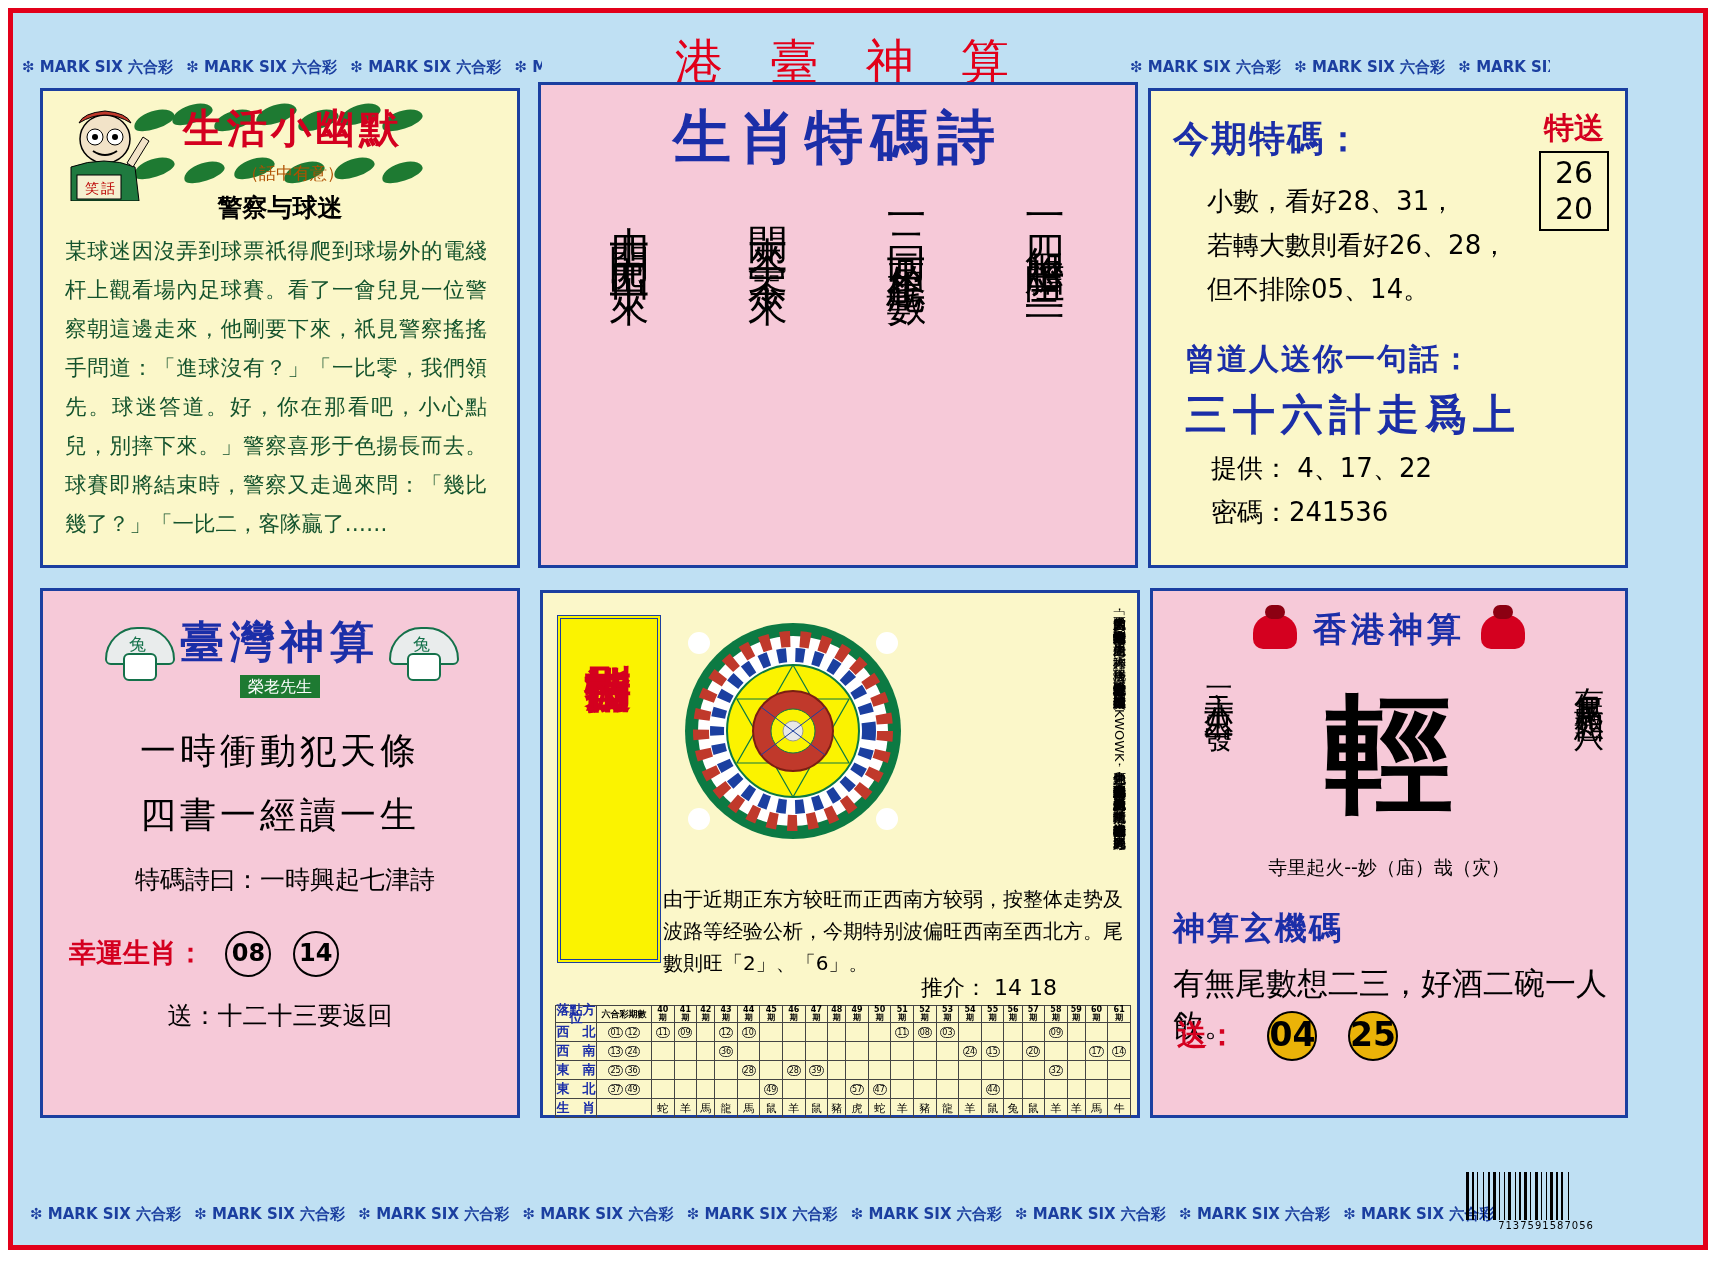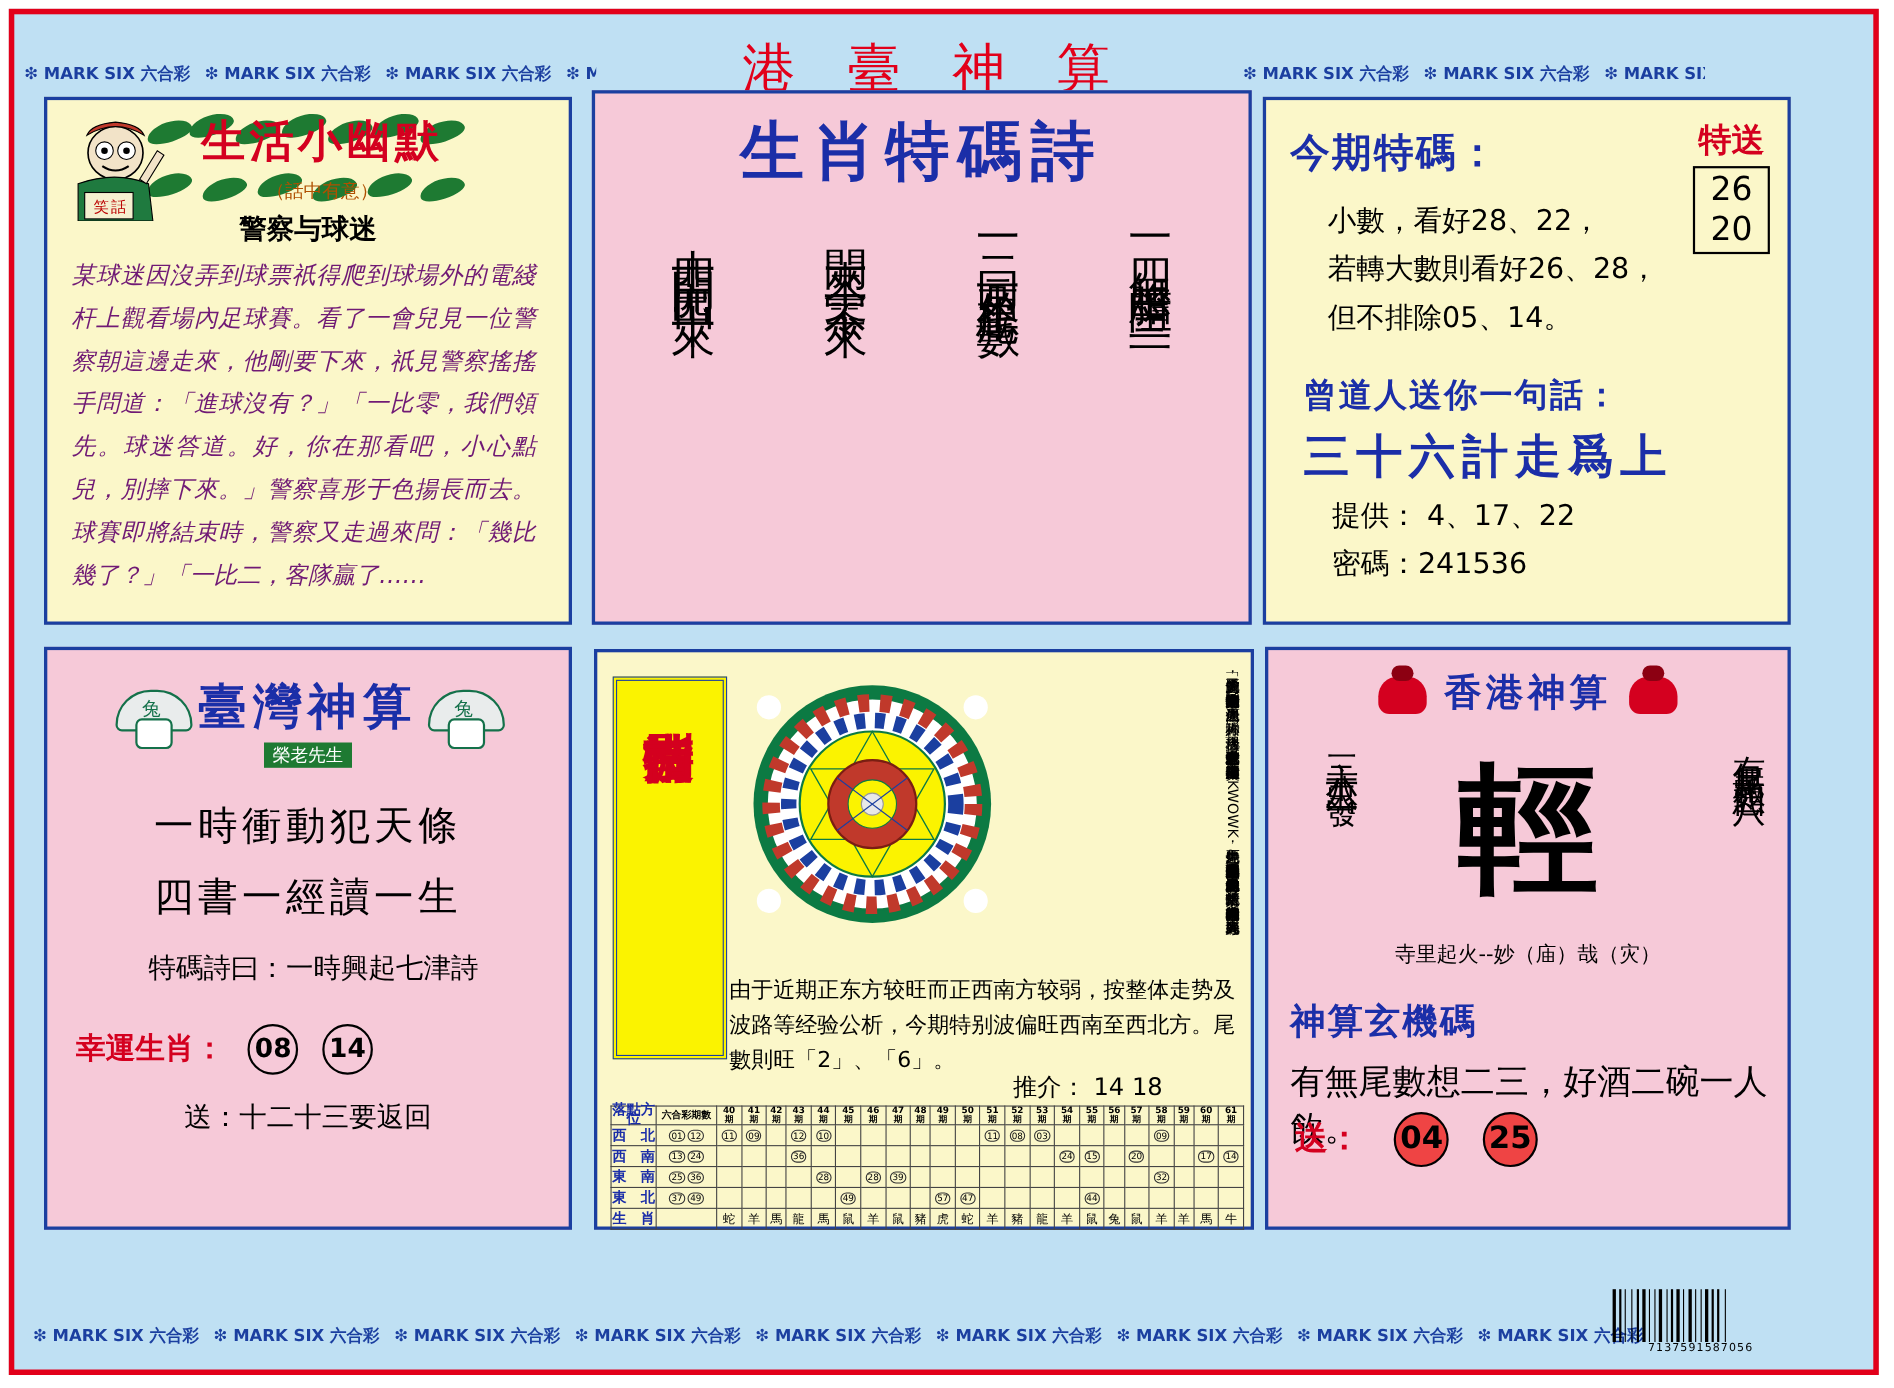--- a/index.html
+++ b/index.html
@@ -24,21 +24,21 @@
   
   .box{position:absolute;box-sizing:border-box;}
   .joke{left:40px;top:88px;width:480px;height:480px;background:#fbf7c9;border:3px solid #1b3fa0;}
   .joke .banner{position:absolute;left:100px;top:10px;width:300px;height:80px;}
   .joke .banner .t{color:#d4001f;font-size:40px;font-weight:bold;letter-spacing:4px;text-align:center;font-family:"DejaVu Serif","Liberation Serif",serif;}
   .joke .banner .s{color:#b05000;font-size:17px;text-align:center;margin-top:6px;}
   .leaves{position:absolute;left:80px;top:14px;width:340px;height:70px;}
   .leaf{position:absolute;width:42px;height:18px;background:#1e7a32;border-radius:50% 50% 50% 50%/60% 60% 40% 40%;transform:rotate(-18deg);}
   .char-face{position:absolute;left:18px;top:14px;width:90px;height:96px;}
   .joke h3{position:absolute;left:0;right:0;top:100px;text-align:center;color:#000;font-size:25px;margin:0;font-weight:bold;}
-  .joke p{position:absolute;left:22px;right:30px;top:140px;margin:0;color:#701a75;font-size:21.5px;line-height:39px;text-align:justify;font-style:italic;}
+  .joke p{position:absolute;left:22px;right:30px;top:140px;margin:0;color:#14532d;font-size:21.5px;line-height:39px;text-align:justify;}
 
   .poem{left:538px;top:82px;width:600px;height:486px;background:#f6c9d8;border:3px solid #1b3fa0;}
   .poem .hd{position:absolute;left:0;right:0;top:14px;text-align:center;color:#1b2ea8;font-size:58px;font-weight:bold;letter-spacing:8px;font-family:"DejaVu Serif","Liberation Serif",serif;}
   .vcols{position:absolute;left:20px;right:20px;top:110px;height:360px;display:flex;flex-direction:row-reverse;justify-content:space-around;}
   .vcol{writing-mode:vertical-rl;text-orientation:upright;font-size:40px;color:#000;letter-spacing:10px;font-family:"DejaVu Serif","Liberation Serif",serif;}
 
   .today{left:1148px;top:88px;width:480px;height:480px;background:#fbf7c9;border:3px solid #1b3fa0;}
   .today .h1{position:absolute;left:22px;top:24px;color:#1b2ea8;font-size:36px;font-weight:bold;letter-spacing:2px;}
   .today .lines{position:absolute;left:56px;top:88px;right:90px;color:#000;font-size:26px;line-height:44px;}
   .sp{position:absolute;right:16px;top:20px;width:70px;text-align:center;}
@@ -83,21 +83,21 @@
   .sack{position:absolute;width:52px;height:44px;}
   .sack .b{position:absolute;left:4px;top:10px;width:44px;height:34px;background:#d4001f;border-radius:18px 18px 10px 10px;}
   .sack .k{position:absolute;left:16px;top:0;width:20px;height:14px;background:#8c0012;border-radius:8px;}
   .hk .lcol{position:absolute;left:16px;top:72px;width:70px;writing-mode:vertical-rl;text-orientation:upright;font-size:30px;color:#000;letter-spacing:6px;font-family:"DejaVu Serif","Liberation Serif",serif;}
   .hk .big{position:absolute;left:0;right:0;top:96px;text-align:center;color:#000;font-size:128px;line-height:130px;font-weight:bold;font-family:"DejaVu Serif","Liberation Serif",serif;}
   .hk .rcol{position:absolute;right:16px;top:72px;width:70px;writing-mode:vertical-rl;text-orientation:upright;font-size:30px;color:#000;letter-spacing:6px;font-family:"DejaVu Serif","Liberation Serif",serif;}
   .hk .sm{position:absolute;left:0;right:0;top:264px;text-align:center;color:#000;font-size:19px;}
   .hk .h2{position:absolute;left:20px;top:316px;color:#1b2ea8;font-size:32px;font-weight:bold;letter-spacing:2px;}
   .hk .p1{position:absolute;left:20px;right:14px;top:372px;color:#000;font-size:31px;}
   .hk .sendrow{position:absolute;left:24px;top:420px;color:#d4001f;font-size:30px;font-weight:bold;}
-  .hk .ball{background:#ef4444;width:46px;height:46px;line-height:44px;font-size:28px;margin-left:20px;}
+  .hk .ball{background:#eab308;width:46px;height:46px;line-height:44px;font-size:33px;margin-left:20px;}
 
   .barcode{position:absolute;left:1466px;top:1172px;width:160px;height:62px;}
   .barcode .bars{position:absolute;left:0;top:0;width:160px;height:48px;}
   .barcode .bars i{position:absolute;top:0;width:2px;height:48px;background:#000;}
   .barcode .num{position:absolute;left:0;top:48px;width:160px;text-align:center;font-size:10px;letter-spacing:1px;color:#000;}
 </style>
 </head>
 <body>
 
 <div class="page">
@@ -165,21 +165,21 @@
   <div class="box today">
     <div class="h1">今期特碼：</div>
     <div class="sp">
       <div class="lab">特送</div>
       <div class="nums">
         <div>26</div>
         <div>20</div>
       </div>
     </div>
     <div class="lines">
-      <div>小數，看好28、22，</div>
+      <div>小數，看好28、31，</div>
       <div>若轉大數則看好26、28，</div>
       <div>但不排除05、14。</div>
     </div>
     <div class="h2">曾道人送你一句話：</div>
     <div class="big">三十六計走爲上</div>
     <div class="prov">提供： 4、17、22</div>
     <div class="code">密碼：241536</div>
   </div>
 
   <div class="box tw">

